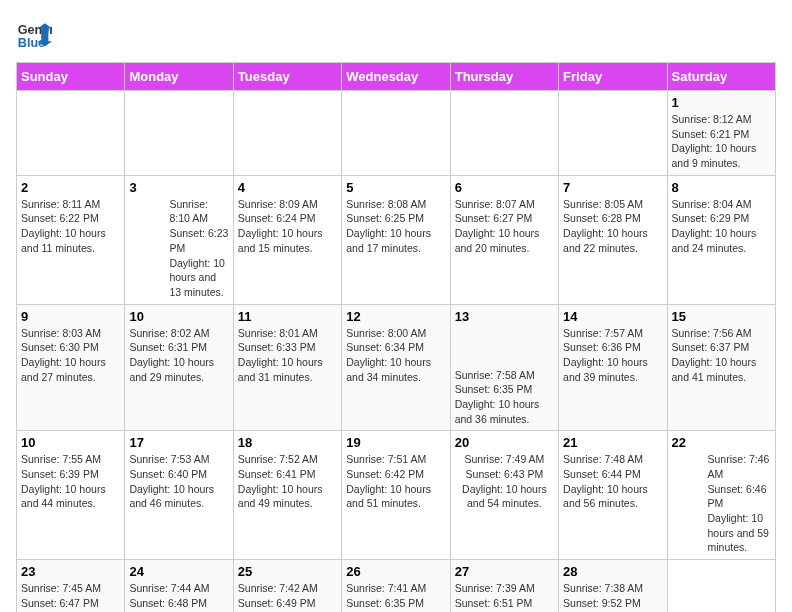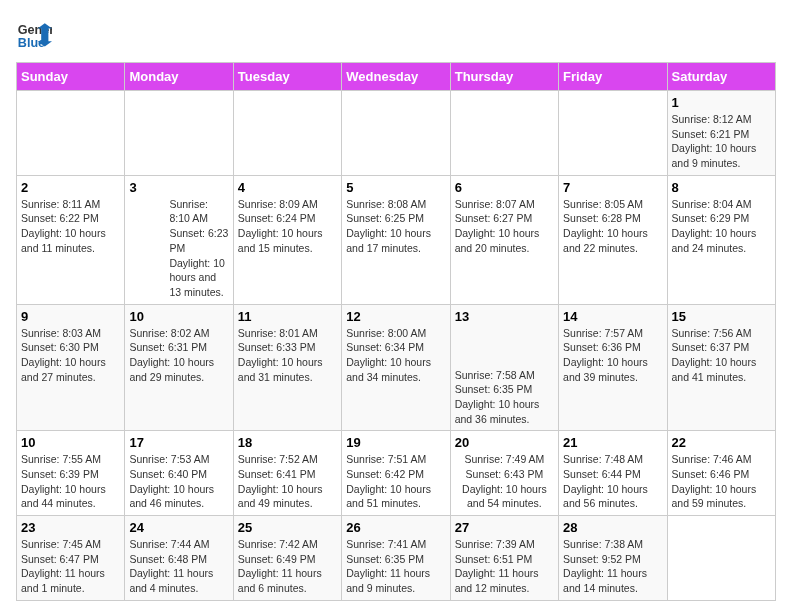--- a/index.html
+++ b/index.html
@@ -241,21 +241,21 @@
 Daylight: 10 hours and 54 minutes.</div>
         </td>
         <td>
           <span class="day-num">21</span>
           <div class="day-info" style="white-space: pre-line;">Sunrise: 7:48 AM
 Sunset: 6:44 PM
 Daylight: 10 hours and 56 minutes.</div>
         </td>
         <td>
           <span class="day-num">22</span>
-          <div class="day-info" style="white-space: pre-line;">Sunrise: 7:46 AM
+          <div class="day-info" style="white-space: pre-line; margin-left: 36px;">Sunrise: 7:46 AM
 Sunset: 6:46 PM
 Daylight: 10 hours and 59 minutes.</div>
         </td>
       </tr>
       <tr>
         <td>
           <span class="day-num">23</span>
           <div class="day-info" style="white-space: pre-line;">Sunrise: 7:45 AM
 Sunset: 6:47 PM
 Daylight: 11 hours and 1 minute.</div>

